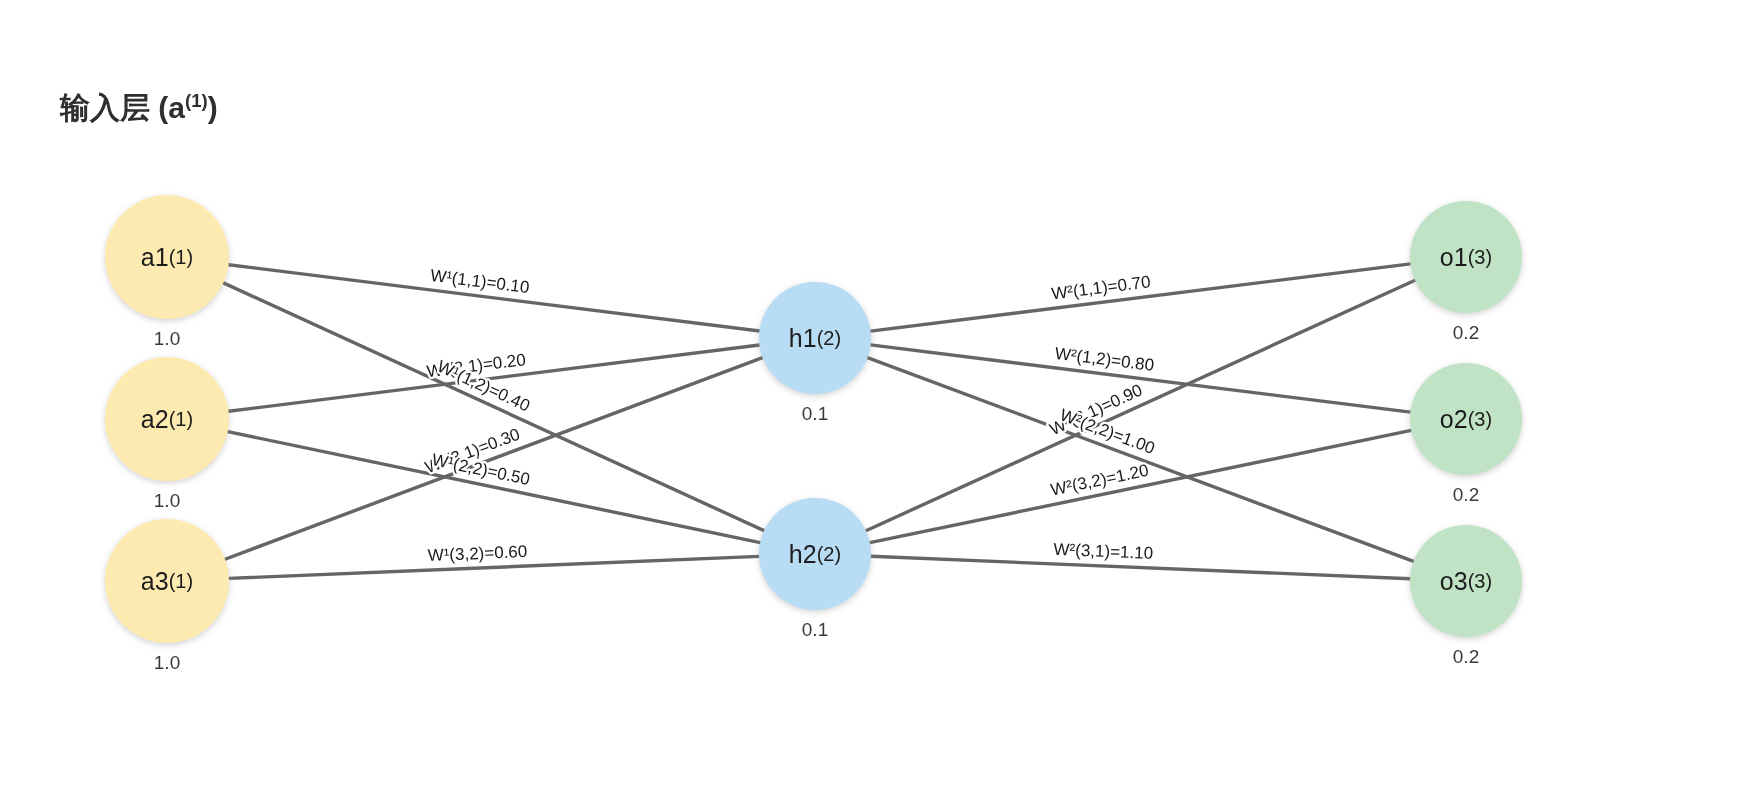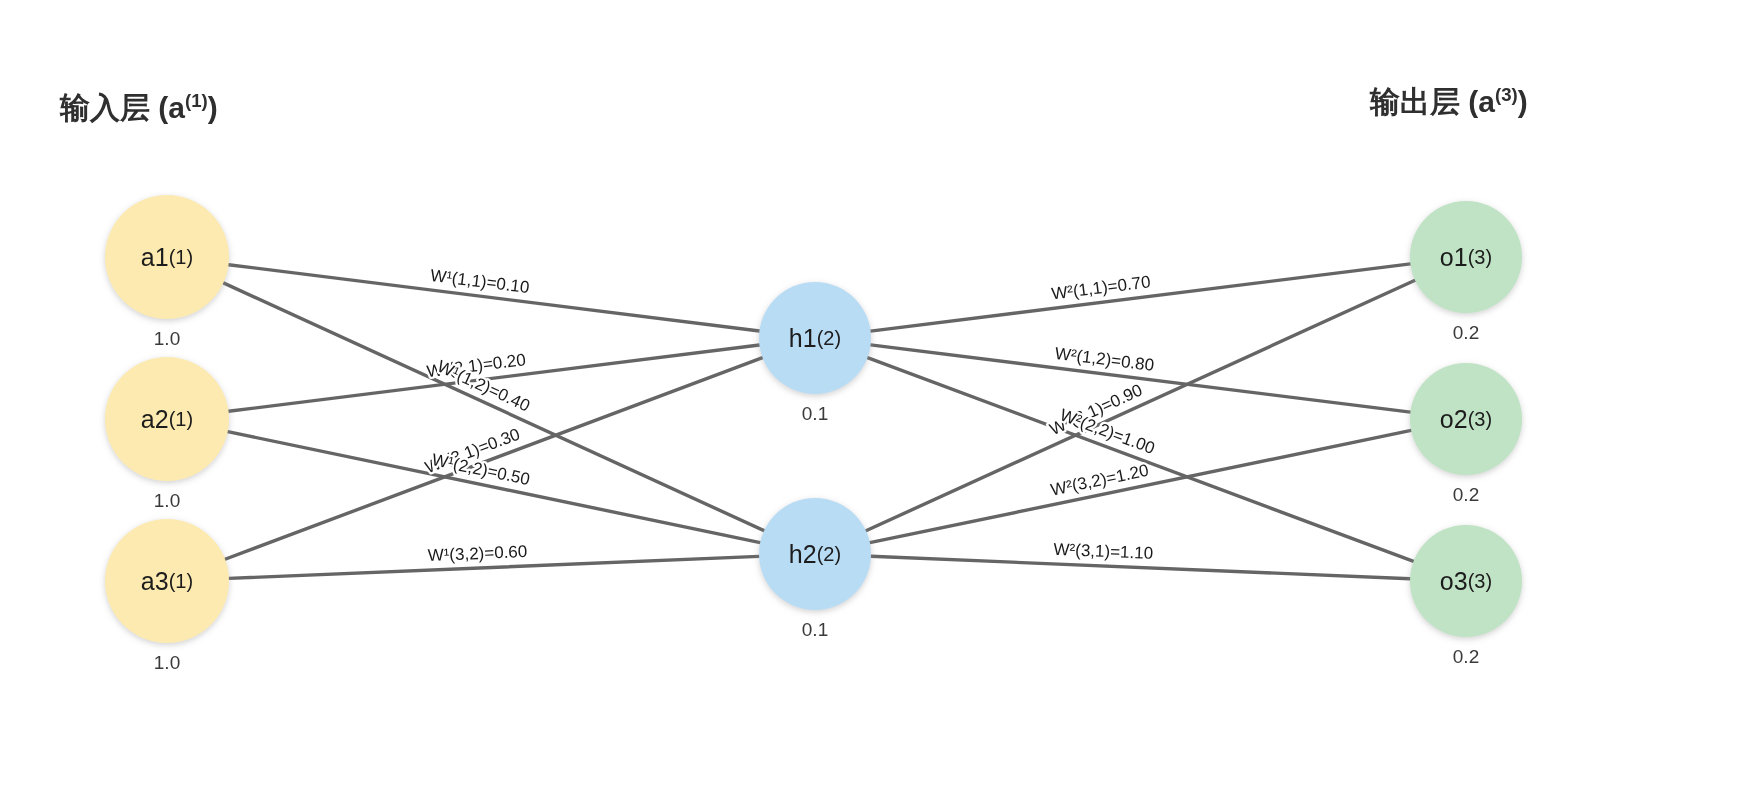--- a/index.html
+++ b/index.html
@@ -52,21 +52,20 @@
     font-family:"Liberation Sans","DejaVu Sans",sans-serif;
     text-anchor:middle;
   }
 </style>
 </head>
 <body>
 
 <div id="stage">
 
   <div class="layer-title" id="title-input" style="left:60px;top:88px;">输入层 (a<span class="sup">(1)</span>)</div>
-  <div class="layer-title" id="title-output" style="left:1370px;top:82px;">输出层 (a<span class="sup">(3)</span>)</div>
 
   <svg id="net" viewBox="0 0 1755 785">
     <defs>
       <filter id="nodeshadow" x="-40%" y="-40%" width="180%" height="180%">
         <feDropShadow dx="0" dy="2" stdDeviation="3" flood-color="#9a9a9a" flood-opacity="0.45"></feDropShadow>
       </filter>
     </defs>
     <g id="edges-l1">
         <line x1="228.5212283562474" y1="264.6901535445309" x2="759.4324389040346" y2="331.05405486300435" class="edge"></line>
         <line x1="223.36201901944563" y1="282.83259205057925" x2="764.0923699179201" y2="530.6673362123801" class="edge"></line>

